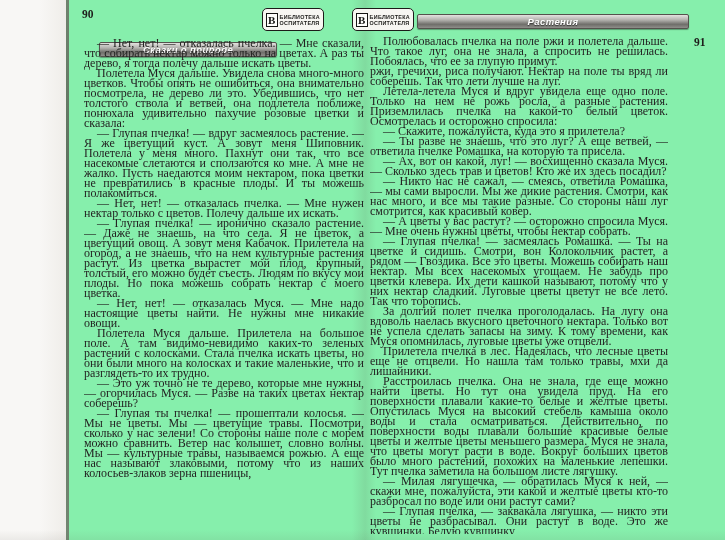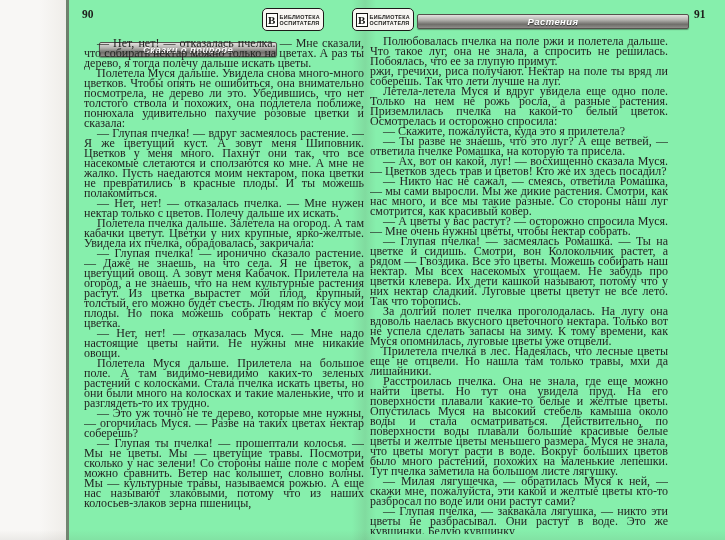--- a/index.html
+++ b/index.html
@@ -15,21 +15,21 @@
   .edge-line { position:absolute; left:66px; top:0; width:3px; height:540px;
     background:linear-gradient(180deg,#6a675f,#4e4c46 40%,#6f6c64); opacity:.8; }
   .gutter-shadow { position:absolute; left:352px; top:0; width:24px; height:540px;
     background:linear-gradient(90deg, rgba(90,85,70,0) 0%, rgba(90,85,70,.13) 55%, rgba(90,85,70,0) 100%); }
   .bottom-shade { position:absolute; left:0; bottom:0; width:725px; height:10px;
     background:linear-gradient(180deg, rgba(80,75,65,0), rgba(80,75,65,.08)); }
 
   
   .pgnum { position:absolute; top:8px; font-weight:bold; font-size:11.5px; color:#1e1d1b; }
   .pgnum-left { left:82px; }
-  .pgnum-right { left:694px; }
+  .pgnum-right { left:694px;margin-top:28px; }
 
   .bar { position:absolute; top:14px; height:13px; border-radius:2px;
     background:linear-gradient(180deg,#e3e2df 0%, #b3b2ae 38%, #6f6e6a 72%, #8f8e8a 100%);
     border:1px solid #54524d; box-shadow:0 1px 1px rgba(0,0,0,.35);
     display:flex; align-items:center; justify-content:center; }
   .bar-left { left:99px; width:176px;margin-top:28px; }
   .bar-right { left:417px; width:270px; }
   .bar-label { color:#ffffff; font-family:"Liberation Sans", sans-serif;
     font-style:italic; font-weight:bold; font-size:9.5px; letter-spacing:.4px;
     text-shadow:0 1px 1px rgba(0,0,0,.55); white-space:nowrap; }
@@ -83,37 +83,36 @@
       <span>ОСПИТАТЕЛЯ</span>
     </span>
   </div>
   <div class="bar bar-right">
     <span class="bar-label">Растения</span>
   </div>
   <div class="pgnum pgnum-right">91</div>
 
   <div class="col col-left">
       <p class="para">— Нет, нет! — отказалась пчелка. — Мне сказали, что собирать нектар можно только на цветах. А раз ты дерево, я тогда полечу дальше искать цветы.</p>
-      <p class="para">Полетела Муся дальше. Увидела снова много-много цветков. Чтобы опять не ошибиться, она внимательно посмотрела, не дерево ли это. Убедившись, что нет толстого ствола и похожих, она подлетела поближе, понюхала удивительно пахучие розовые цветки и сказала:</p>
-      <p class="para">— Глупая пчелка! — вдруг засмеялось растение. — Я же цветущий куст. А зовут меня Шиповник. Цветков у меня много. Пахнут они так, что все насекомые слетаются и сползаются ко мне. А мне не жалко. Пусть наедаются моим нектаром, пока цветки не превратились в красные плоды. И ты можешь полакомиться.</p>
+      <p class="para">Полетела Муся дальше. Увидела снова много-много цветков. Чтобы опять не ошибиться, она внимательно посмотрела, не дерево ли это. Убедившись, что нет толстого ствола и ветвей, она подлетела поближе, понюхала удивительно пахучие розовые цветки и сказала:</p>
+      <p class="para">— Глупая пчелка! — вдруг засмеялось растение. — Я же цветущий куст. А зовут меня Шиповник. Полетела у меня много. Пахнут они так, что все насекомые слетаются и сползаются ко мне. А мне не жалко. Пусть наедаются моим нектаром, пока цветки не превратились в красные плоды. И ты можешь полакомиться.</p>
       <p class="para">— Нет, нет! — отказалась пчелка. — Мне нужен нектар только с цветов. Полечу дальше их искать.</p>
-      <p class="para">Полетела пчелка дальше. Залетела на огород. А там кабачки цветут. Цветки у них крупные, ярко-желтые. Увидела их пчелка, обрадовалась, закричала:</p>
       <p class="para">— Глупая пчелка! — иронично сказало растение. — Даже не знаешь, на что села. Я не цветок, а цветущий овощ. А зовут меня Кабачок. Прилетела на огород, а не знаешь, что на нем культурные растения растут. Из цветка вырастет мой плод, крупный, толстый, его можно будет съесть. Людям по вкусу мои плоды. Но пока можешь собрать нектар с моего цветка.</p>
       <p class="para">— Нет, нет! — отказалась Муся. — Мне надо настоящие цветы найти. Не нужны мне никакие овощи.</p>
       <p class="para">Полетела Муся дальше. Прилетела на большое поле. А там видимо-невидимо каких-то зеленых растений с колосками. Стала пчелка искать цветы, но они были много на колосках и такие маленькие, что и разглядеть-то их трудно.</p>
       <p class="para">— Это уж точно не те дерево, которые мне нужны, — огорчилась Муся. — Разве на таких цветах нектар соберешь?</p>
       <p class="para">— Глупая ты пчелка! — прошептали колосья. — Мы не цветы. Мы — цветущие травы. Посмотри, сколько у нас зелени! Со стороны наше поле с морем можно сравнить. Ветер нас колышет, словно волны. Мы — культурные травы, называемся рожью. А еще нас называют злаковыми, потому что из наших колосьев-злаков зерна пшеницы,</p>
     </div>
   <div class="col col-right">
       <p class="para">Полюбовалась пчелка на поле ржи и полетела дальше. Что такое луг, она не знала, а спросить не решилась. Побоялась, что ее за глупую примут.</p>
       <p class="para cont">ржи, гречихи, риса получают. Нектар на поле ты вряд ли соберешь. Так что лети лучше на луг.</p>
       <p class="para">Летела-летела Муся и вдруг увидела еще одно поле. Только на нем не рожь росла, а разные растения. Приземлилась пчелка на какой-то белый цветок. Осмотрелась и осторожно спросила:</p>
       <p class="para">— Скажите, пожалуйста, куда это я прилетела?</p>
       <p class="para">— Ты разве не знаешь, что это луг? А еще ветвей, — ответила пчелке Ромашка, на которую та присела.</p>
-      <p class="para">— Ах, вот он какой, луг! — восхищенно сказала Муся. — Цветков здесь трав и цветов! Кто же их здесь посадил?</p>
+      <p class="para">— Ах, вот он какой, луг! — восхищенно сказала Муся. — Сколько здесь трав и цветов! Кто же их здесь посадил?</p>
       <p class="para">— Никто нас не сажал, — смеясь, ответила Ромашка, — мы сами выросли. Мы же дикие растения. Смотри, как нас много, и все мы такие разные. Со стороны наш луг смотрится, как красивый ковер.</p>
       <p class="para">— А цветы у вас растут? — осторожно спросила Муся. — Мне очень нужны цветы, чтобы нектар собрать.</p>
       <p class="para">— Глупая пчелка! — засмеялась Ромашка. — Ты на цветке и сидишь. Смотри, вон Колокольчик растет, а рядом — Гвоздика. Все это цветы. Можешь собирать наш нектар. Мы всех насекомых угощаем. Не забудь про цветки клевера. Их дети кашкой называют, потому что у них нектар сладкий. Луговые цветы цветут не все лето. Так что торопись.</p>
       <p class="para">За долгий полет пчелка проголодалась. На лугу она вдоволь наелась вкусного цветочного нектара. Только вот не успела сделать запасы на зиму. К тому времени, как Муся опомнилась, луговые цветы уже отцвели.</p>
       <p class="para">Прилетела пчелка в лес. Надеялась, что лесные цветы еще не отцвели. Но нашла там только травы, мхи да лишайники.</p>
       <p class="para">Расстроилась пчелка. Она не знала, где еще можно найти цветы. Но тут она увидела пруд. На его поверхности плавали какие-то белые и желтые цветы. Опустилась Муся на высокий стебель камыша около воды и стала осматриваться. Действительно, по поверхности воды плавали большие красивые белые цветы и желтые цветы меньшего размера. Муся не знала, что цветы могут расти в воде. Вокруг больших цветов было много растений, похожих на маленькие лепешки. Тут пчелка заметила на большом листе лягушку.</p>
       <p class="para">— Милая лягушечка, — обратилась Муся к ней, — скажи мне, пожалуйста, эти какой и желтые цветы кто-то разбросал по воде или они растут сами?</p>
       <p class="para">— Глупая пчелка, — заквакала лягушка, — никто эти цветы не разбрасывал. Они растут в воде. Это же кувшинки. Белую кувшинку</p>
     </div>
 

